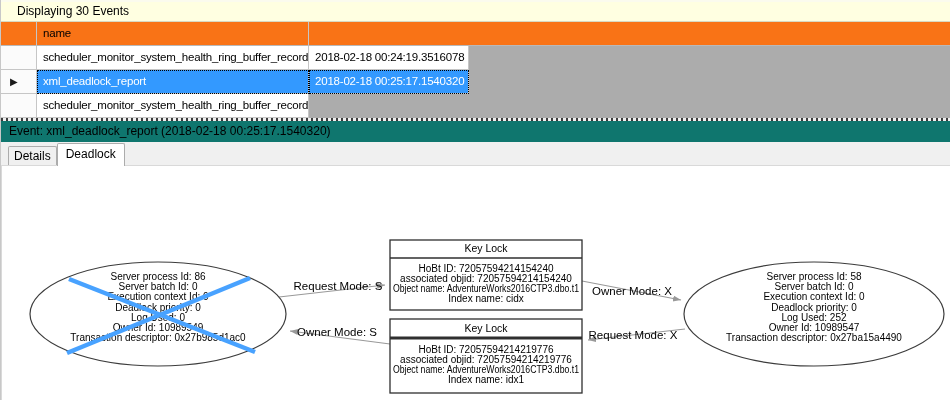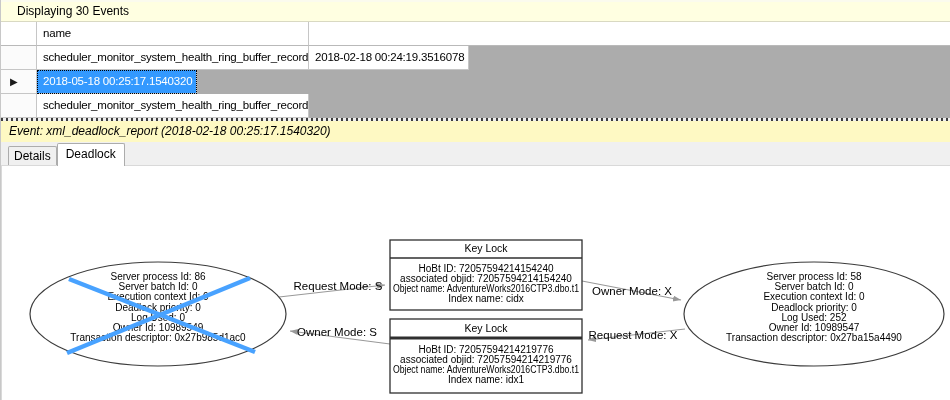--- a/index.html
+++ b/index.html
@@ -13,27 +13,27 @@
 
   
   .grid { height:96px; background:#ACACAC; font-size:11.5px; letter-spacing:-0.2px; }
   .grid-row { display:flex; height:24px; }
   .cell { height:24px; line-height:23px; border-right:1px solid #c6c6c6; border-bottom:1px solid #c6c6c6;
           padding-left:6px; white-space:nowrap; overflow:hidden; background:#fff; }
   .cell.gutter { width:36px; padding-left:9px; background:#fbfbfb; font-size:10px; color:#1a1a1a; }
   .cell.c-name { width:272px; }
   .cell.c-time { width:160px; }
   .cell.filler { flex:1; background:#ACACAC; border:none; padding:0; }
-  .grid-row.header .cell { background:#ffffff; border-bottom:1px solid #b9b9b9; }
+  .grid-row.header .cell { background:#f97316; border-bottom:1px solid #b9b9b9; }
   .grid-row.selected .cell.c-name, .grid-row.selected .cell.c-time {
       background:#3399FF; color:#fff; outline:1px dotted #000; outline-offset:-1px; }
 
   
   .splitter { height:3px; background:repeating-linear-gradient(90deg,#3c3c3c 0 2px,#f0f0f0 2px 5px); }
-  .event-bar { height:21px; background:#fef9c3; font-size:12px; line-height:21px; padding-left:8px;font-style:italic; }
+  .event-bar { height:21px; background:#0f766e; font-size:12px; line-height:21px; padding-left:8px; }
 
   
   .tab-strip { height:24px; background:#F0F0F0; padding-left:7px; display:flex; align-items:flex-end;
                border-bottom:1px solid #d9d9d9; }
   .tab { font-size:12px; border:1px solid #ACACAC; border-bottom:none; padding:0 5px; background:#f0f0f0;
          height:19px; line-height:18px; border-radius:2px 2px 0 0; }
   .tab.active { background:#fff; height:23px; line-height:21px; padding:0 8px; margin-bottom:-1px;
                 position:relative; z-index:2; }
 
   
@@ -57,21 +57,22 @@
       <div class="cell filler"></div>
     </div>
     <div class="grid-row">
       <div class="cell gutter"></div>
       <div class="cell c-name">scheduler_monitor_system_health_ring_buffer_recorded</div>
       <div class="cell c-time">2018-02-18 00:24:19.3516078</div>
       <div class="cell filler"></div>
     </div>
     <div class="grid-row selected">
       <div class="cell gutter">▶</div>
-      <div class="cell c-time">2018-05-18 00:25:17.1540320</div>
+      <div class="cell c-name">xml_deadlock_report</div>
+      <div class="cell c-time">2018-02-18 00:25:17.1540320</div>
       <div class="cell filler"></div>
     </div>
     <div class="grid-row">
       <div class="cell gutter"></div>
       <div class="cell c-name">scheduler_monitor_system_health_ring_buffer_recorded</div>
       <div class="cell filler"></div>
     </div>
   </div>
 
   <div class="splitter"></div>

